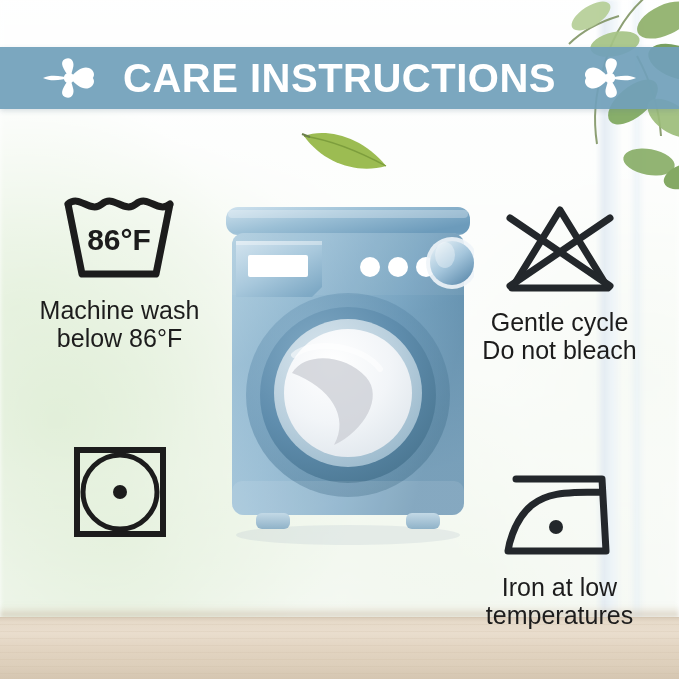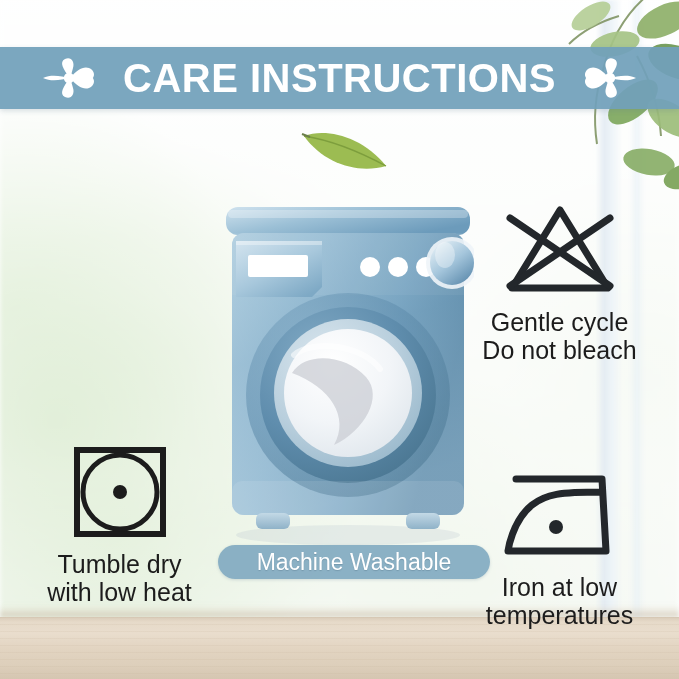--- a/index.html
+++ b/index.html
@@ -175,20 +175,31 @@
         <path d="M31 22 C38 14 44 10 50 12 C56 14 57 22 51 24 C46 25.6 41 24 31 22 Z"></path>
         <path d="M31 22 C38 30 44 34 50 32 C56 30 57 22 51 20 C46 18.4 41 20 31 22 Z"></path>
         <path d="M31 22 C24 13 20 6 26 3 C32 0 36 6 34 12 C33 16 32 19 31 22 Z"></path>
         <path d="M31 22 C24 31 20 38 26 41 C32 44 36 38 34 32 C33 28 32 25 31 22 Z"></path>
         <path d="M31 22 C22 20 12 18 4 22 C12 26 22 24 31 22 Z"></path>
         <circle cx="30" cy="22" r="5.2"></circle>
       </g>
     </svg>
   </div>
 
+  <div class="cell cell-tl">
+    <div class="sym">
+      <svg width="128" height="100" viewBox="0 0 128 100">
+        <path d="M12 16 C24 6 34 26 46 16 C58 6 68 26 80 16 C92 6 102 26 114 16" stroke="#1c1c1c" stroke-width="7" fill="none" stroke-linecap="round"></path>
+        <path d="M12 16 L26 86 L100 86 L114 16" stroke="#1c1c1c" stroke-width="7" fill="none" stroke-linejoin="round"></path>
+        <text x="63" y="62" text-anchor="middle" font-family="Liberation Sans, sans-serif" font-size="30" font-weight="bold" fill="#1c1c1c">86°F</text>
+      </svg>
+    </div>
+    <div class="cap">Machine wash
+below 86°F</div>
+  </div>
 
   <div class="cell cell-tr">
     <div class="sym">
       <svg width="120" height="100" viewBox="0 0 120 100">
         <path d="M60 10 L108 88 L12 88 Z" stroke="#23272b" stroke-width="7" fill="none" stroke-linejoin="round"></path>
         <line x1="10" y1="18" x2="110" y2="86" stroke="#23272b" stroke-width="7" stroke-linecap="round"></line>
         <line x1="110" y1="18" x2="10" y2="86" stroke="#23272b" stroke-width="7" stroke-linecap="round"></line>
       </svg>
     </div>
     <div class="cap">Gentle cycle
@@ -196,22 +207,20 @@
   </div>
 
   <div class="cell cell-bl">
     <div class="sym">
       <svg width="104" height="100" viewBox="0 0 104 100">
         <rect x="9" y="8" width="86" height="84" stroke="#1c1c1c" stroke-width="6" fill="none"></rect>
         <circle cx="52" cy="50" r="37" stroke="#1c1c1c" stroke-width="5" fill="none"></circle>
         <circle cx="52" cy="50" r="7" fill="#1c1c1c"></circle>
       </svg>
     </div>
-    <div class="cap">Tumble dry
-with low heat</div>
   </div>
 
   <div class="cell cell-br">
     <div class="sym">
       <svg width="124" height="100" viewBox="0 0 124 100">
         <path d="M18 14 L104 14 L108 86 L10 86 C10 86 14 56 34 40 C48 29 62 27 104 27" stroke="#23272b" stroke-width="7" fill="none" stroke-linejoin="round" stroke-linecap="round"></path>
         <circle cx="58" cy="62" r="7" fill="#23272b"></circle>
       </svg>
     </div>
     <div class="cap">Iron at low
@@ -296,17 +305,14 @@
 
     <path d="M70 168 C84 146 124 150 144 172 C162 192 142 226 112 240 C128 212 108 182 70 168 Z" fill="#c9ccd2" opacity="0.72"></path>
     <path d="M72 150 C92 134 140 140 158 164" stroke="#ffffff" stroke-width="6" fill="none" opacity="0.55" stroke-linecap="round"></path>
 
     <rect x="10" y="276" width="232" height="34" rx="10" fill="#ffffff" opacity="0.10"></rect>
 
     <rect x="34" y="308" width="34" height="16" rx="6" fill="url(#footGrad)"></rect>
     <rect x="184" y="308" width="34" height="16" rx="6" fill="url(#footGrad)"></rect>
   </svg>
 
-  <div class="badge">
-    <span class="badge-text">Machine Washable</span>
-  </div>
 
 </div>
 
 </body></html>

